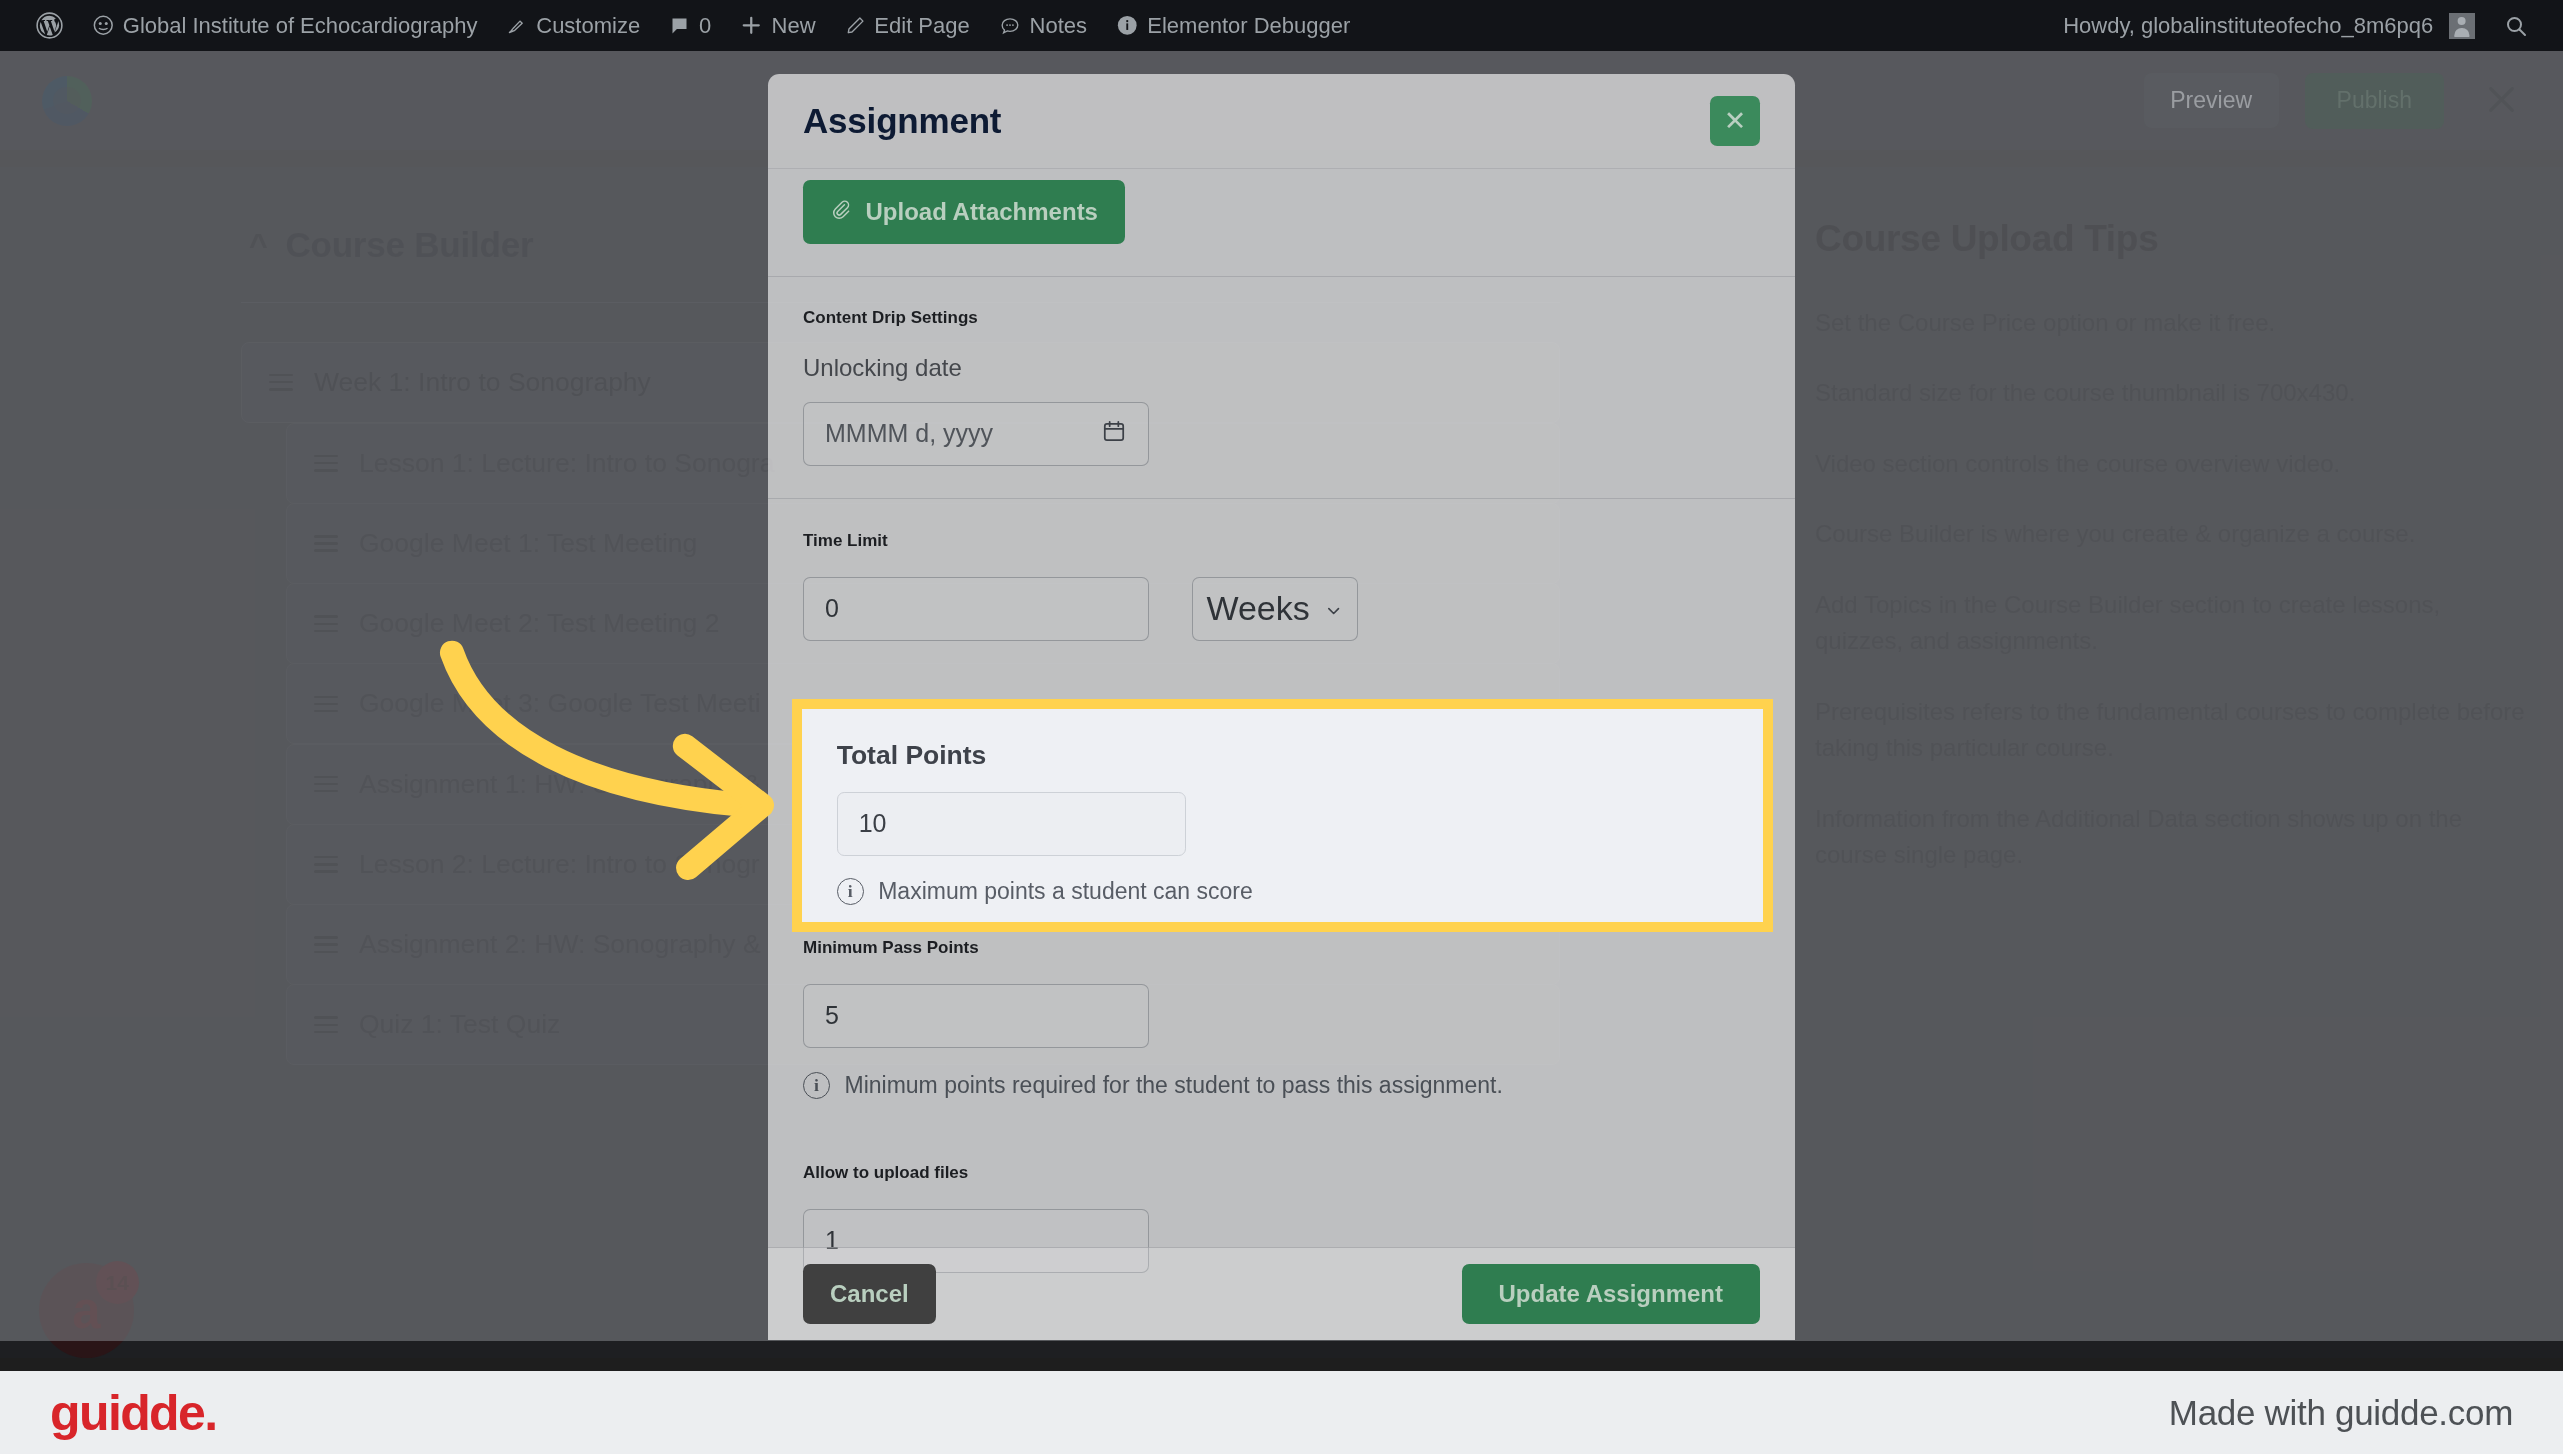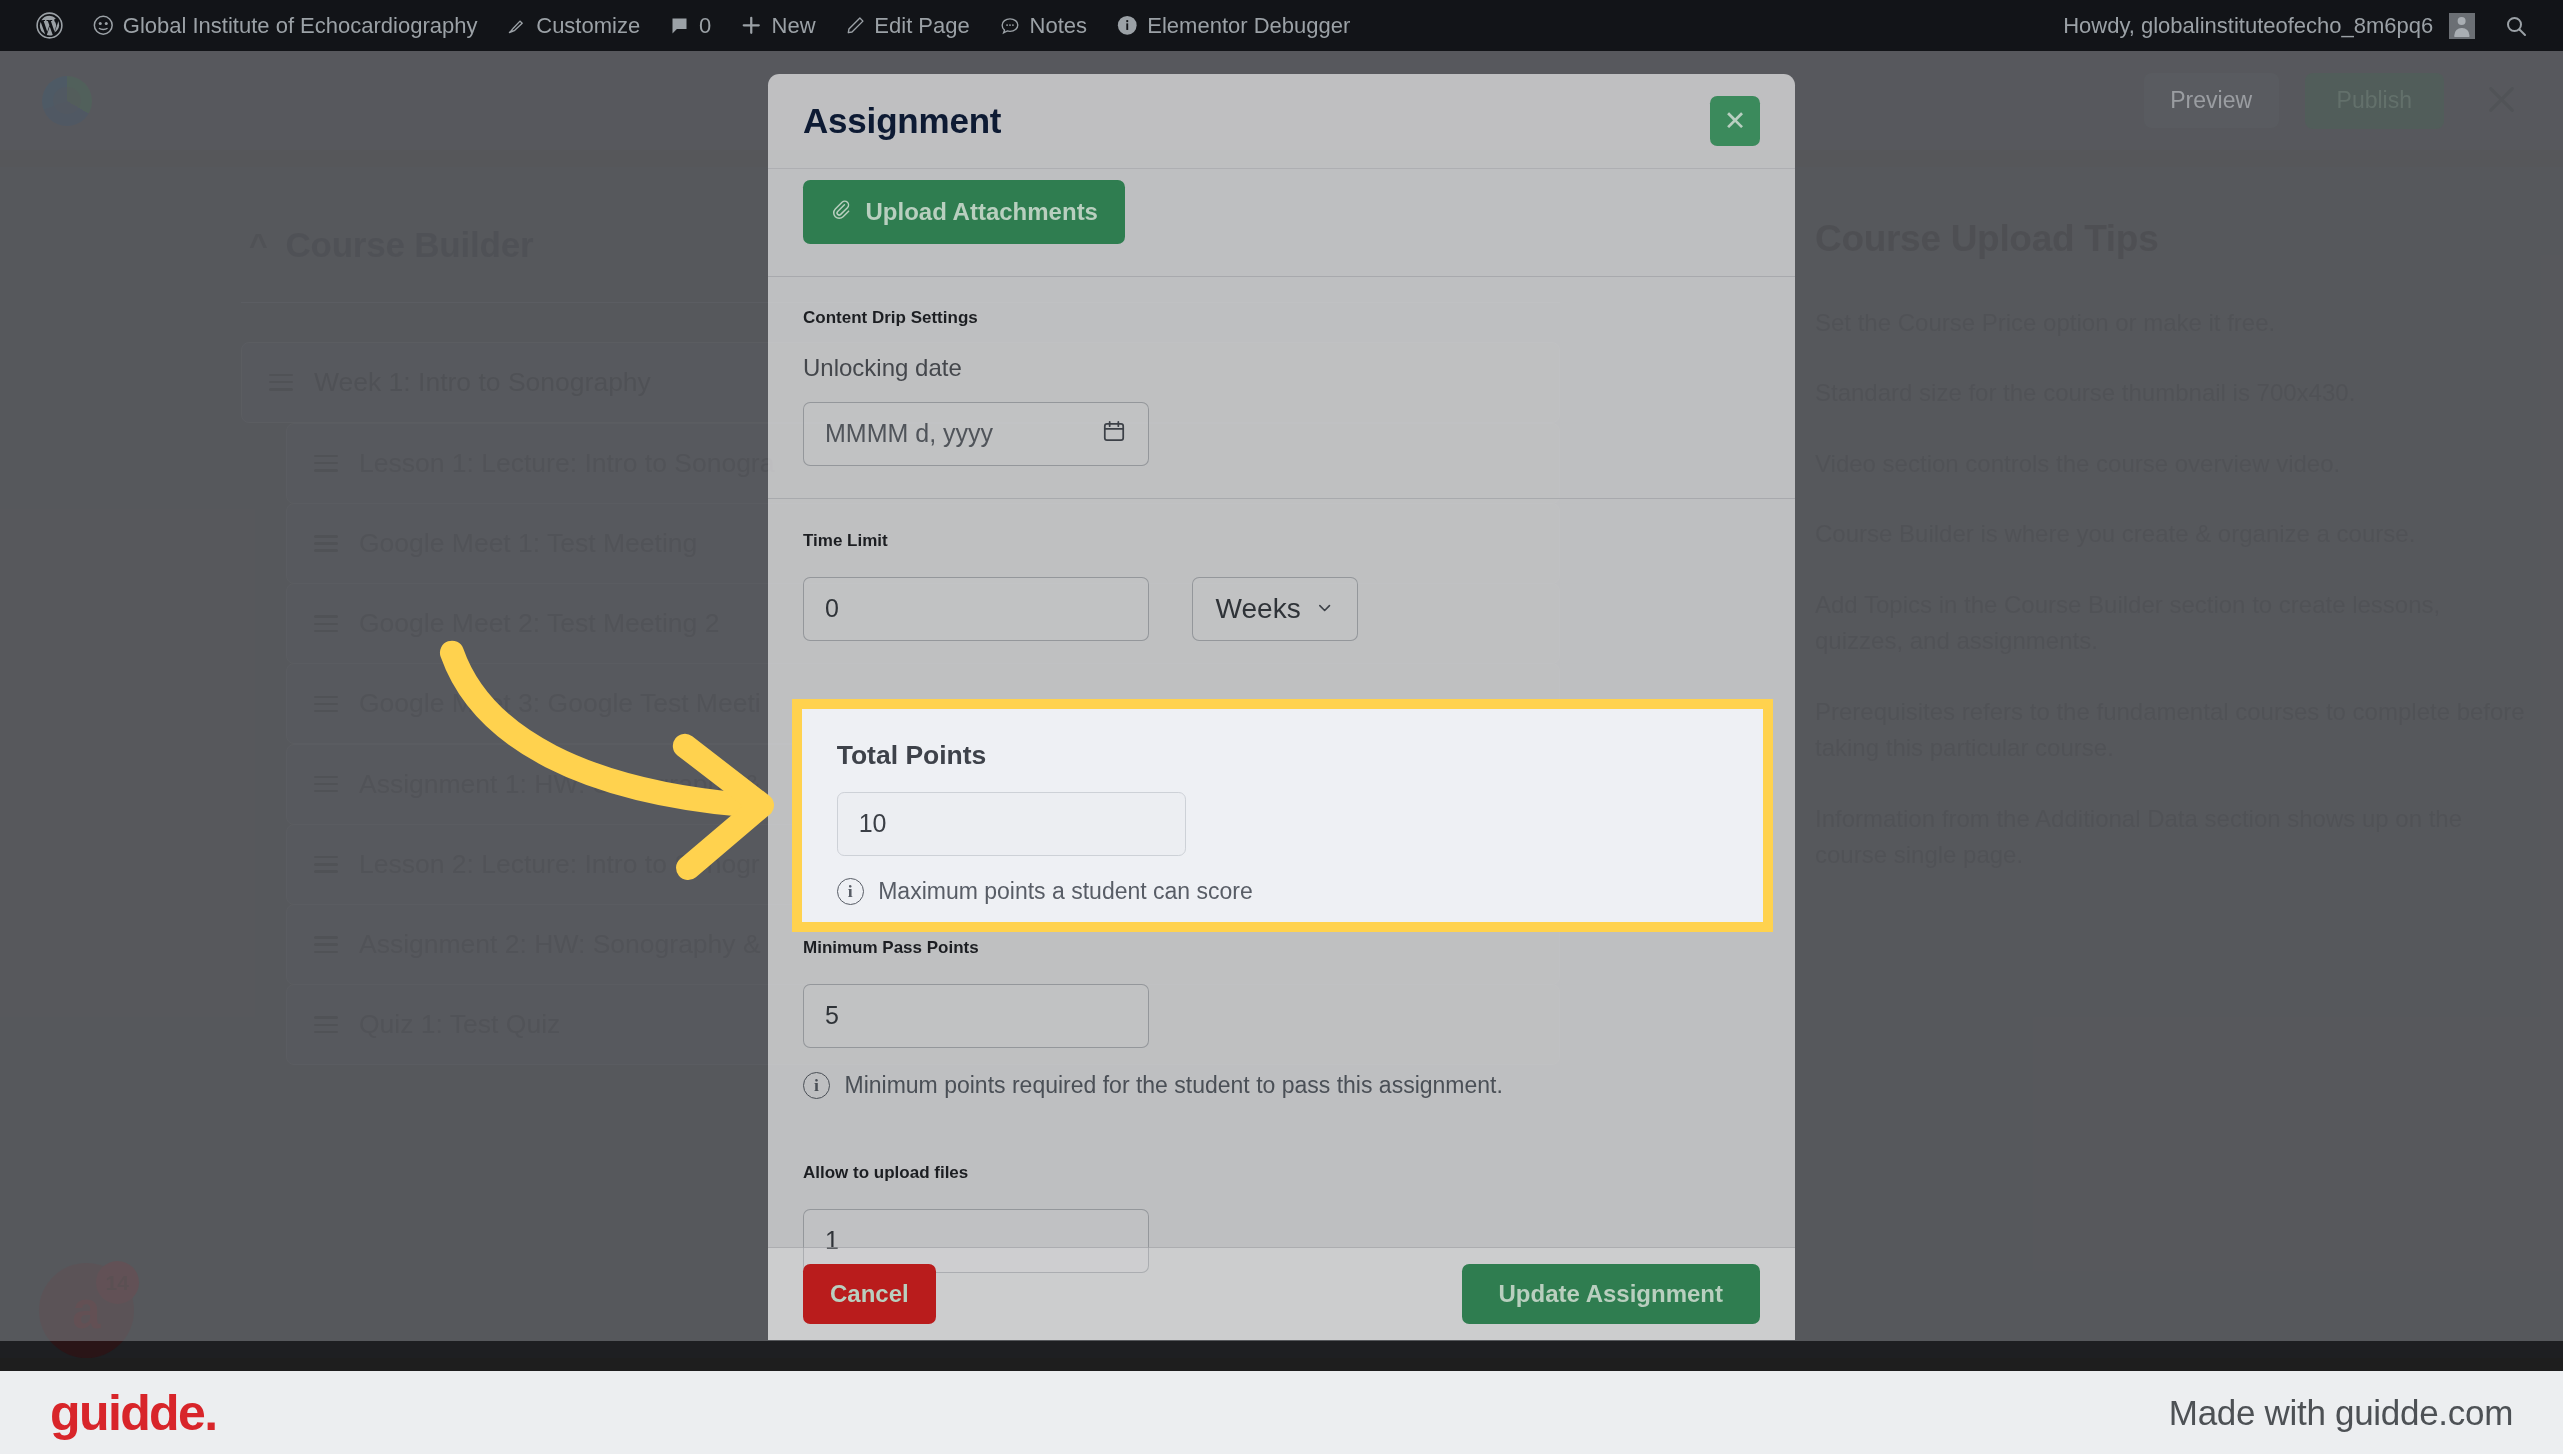--- a/index.html
+++ b/index.html
@@ -159,21 +159,21 @@
     display: flex; align-items: center; padding: 0 21px;
     color: #2f3338; font-size: 25px; background: rgba(255,255,255,0.04);
   }
   .field .ph { color: #50545a; }
   .field-wide { width: 346px; }
   .field-date { width: 346px; justify-content: space-between; gap: 48px; }
   .row-2 { display: flex; gap: 43px; align-items: center; }
   .select-box {
     height: 64px; width: 166px; border: 0.8px solid rgba(140,143,148,.85); border-radius: 7.2px;
     display: flex; align-items: center; justify-content: center; gap: 14.5px;
-    color: #2f3338; font-size: 28px; background: rgba(255,255,255,0.04);
+    color: #2f3338; font-size: 34px; background: rgba(255,255,255,0.04);
   }
   .hint { display: flex; align-items: center; gap: 14.5px; margin-top: 24px; color: #4a4f56; font-size: 23px; }
   .info-i {
     width: 27px; height: 27px; border-radius: 50%;
     border: 1.6px solid #4a4f56; color: #4a4f56;
     display: flex; align-items: center; justify-content: center;
     font-size: 17.7px; font-weight: 700; font-family: "Liberation Serif", serif; flex: none;
   }
   .highlight-card {
     position: absolute; left: 792px; top: 699px;
@@ -204,21 +204,21 @@
 
   .modal-footer {
     position: absolute; left: 0; bottom: 0; width: 100%;
     height: 93px; flex: none;
     background: rgba(255,255,255,0.22);
     border-top: 0.8px solid rgba(150,152,156,.6);
     display: flex; align-items: center; justify-content: space-between;
     padding: 0 35px;
   }
   .btn-cancel {
-    background: #b91c1c; color: #b9cfbf; font-size: 24px; font-weight: 600;
+    background: #404040; color: #b9cfbf; font-size: 24px; font-weight: 600;
     padding: 16px 27px; border-radius: 7.2px;
   }
   .btn-update {
     background: #2f7d50; color: #b9cfbf; font-size: 24px; font-weight: 600;
     padding: 16px 37px; border-radius: 7.2px;
   }
 
   
   .arrow-svg { position: absolute; left: 402px; top: 619px; z-index: 40; pointer-events: none; }
 

